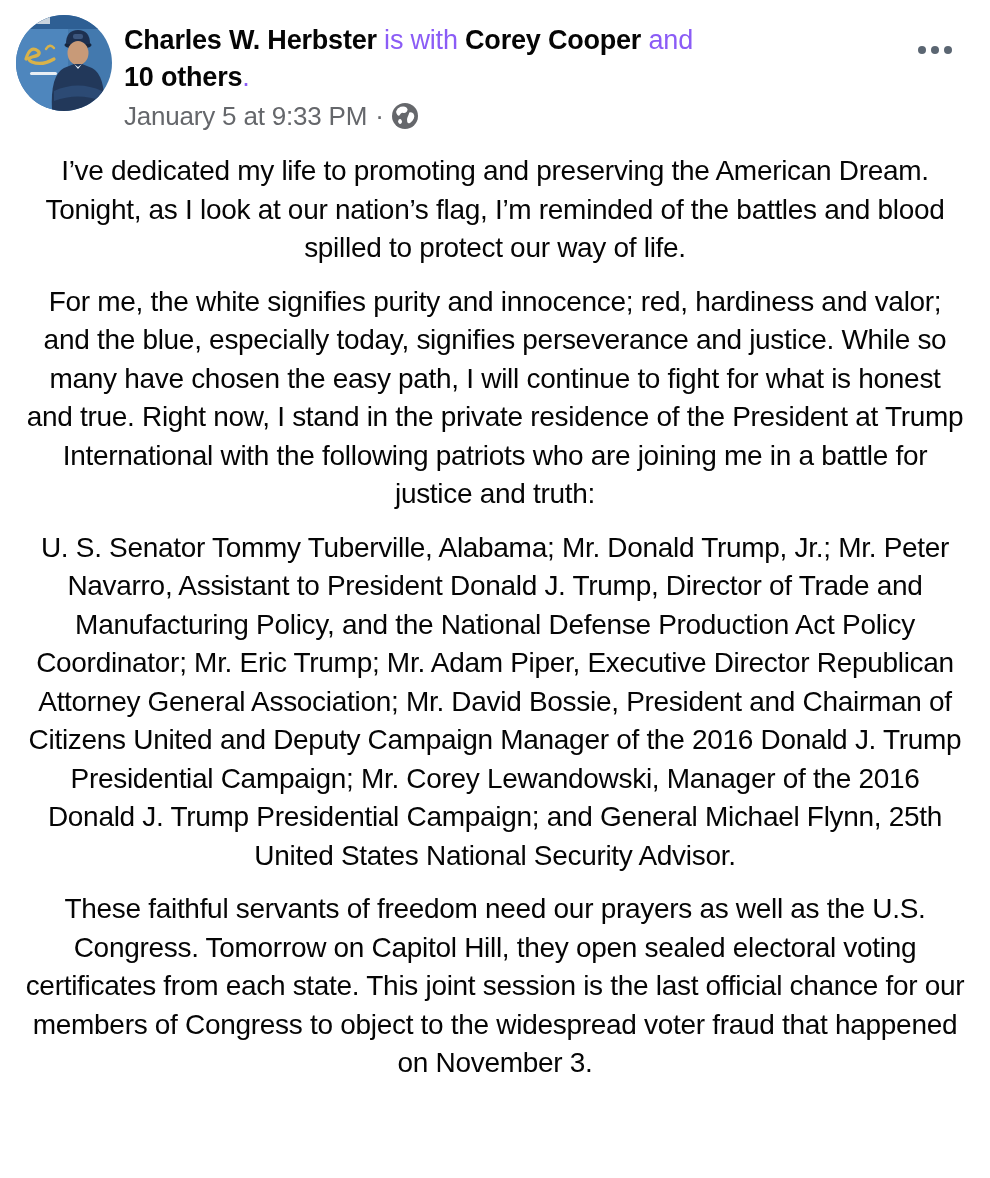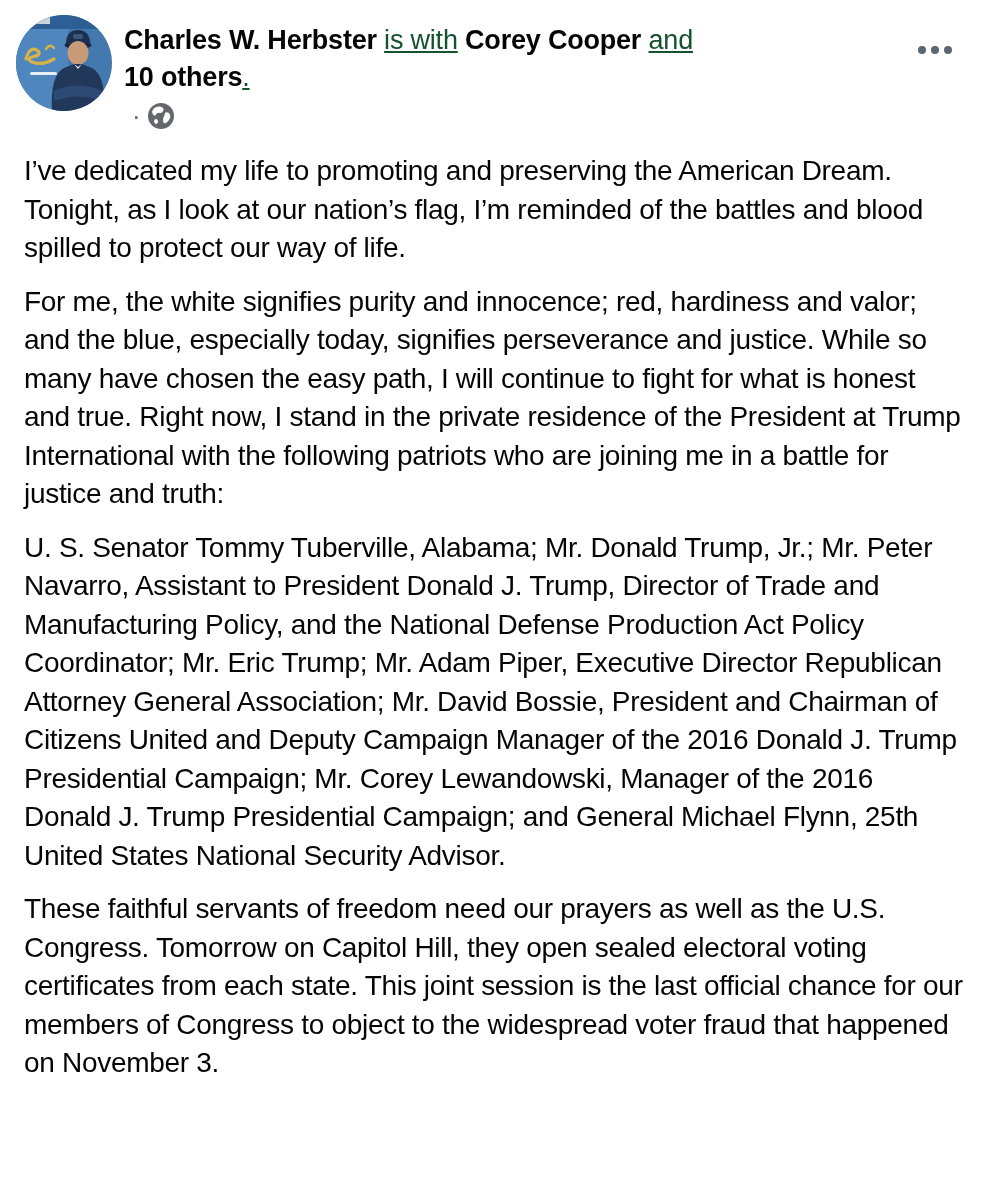--- a/index.html
+++ b/index.html
@@ -29,21 +29,21 @@
   }
   .avatar svg { display: block; }
   .header-text { margin-left: 12px; padding-top: 7px; }
   .byline {
     font-size: 27px;
     line-height: 37px;
     font-weight: 700;
     color: #050505;
     letter-spacing: -0.2px;
   }
-  .byline .muted { font-weight: 400; color: #14532d; text-decoration: underline; }
+  .byline .muted { font-weight: 400; color: #8b5cf6; }
   .byline .linky { cursor: pointer; text-align: right; }
   .timestamp-row {
     margin-top: 5px;
     display: flex;
     align-items: center;
     font-size: 26px;
     line-height: 30px;
     color: #65676B;
     letter-spacing: -0.2px;
   }
@@ -66,21 +66,21 @@
 
   
   .post-body {
     padding: 0 24px;
     margin-top: 21px;
     font-size: 28px;
     line-height: 38.5px;
     letter-spacing: -0.3px;
     color: #050505;
   }
-  .post-body p { margin: 0 0 15px 0; }
+  .post-body p { margin: 0 0 15px 0; text-align: center; }
   .post-body p:last-child { margin-bottom: 0; }
 </style>
 </head>
 <body>
 
 <div class="post">
 
   <div class="post-header">
 
     <div class="avatar">
@@ -105,20 +105,21 @@
     <div class="header-text">
       <div class="byline">
         <span class="linky">Charles W. Herbster</span>
         <span class="muted">is with</span>
         <span class="linky">Corey Cooper</span>
         <span class="muted">and</span>
         <br>
         <span class="linky">10 others</span><span class="muted">.</span>
       </div>
       <div class="timestamp-row">
+        <span>January 5 at 9:33 PM</span>
         <span class="sep">·</span>
         <span class="globe">
           <svg width="26" height="26" viewBox="0 0 20 20">
             <circle cx="10" cy="10" r="10" fill="#65676B"></circle>
             <path fill="#ffffff" d="M3.2 6.4 Q4 3.7 6.6 2.9 Q9.6 2.1 11.1 3.5 Q12.7 4.8 11.6 6.4 Q10.6 8 8.8 7.6 Q7 7.2 6.2 8.8 Q5.4 10.5 4.2 9.3 Q3 8.1 3.2 6.4 Z"></path>
             <path fill="#ffffff" d="M13.3 7.3 Q15.4 6.5 16.6 8.2 Q17.7 9.9 16.8 11.9 Q15.9 13.9 14.1 15.1 Q12.3 16.3 11.7 14.4 Q11.1 12.5 12 10.7 Q12.9 8.9 13.3 7.3 Z"></path>
             <path fill="#ffffff" d="M5.2 12.6 Q6.6 11.9 7.4 13.2 Q8.2 14.5 7.2 15.6 Q6.2 16.7 5.1 15.4 Q4.1 14.1 5.2 12.6 Z"></path>
           </svg>
         </span>
       </div>

